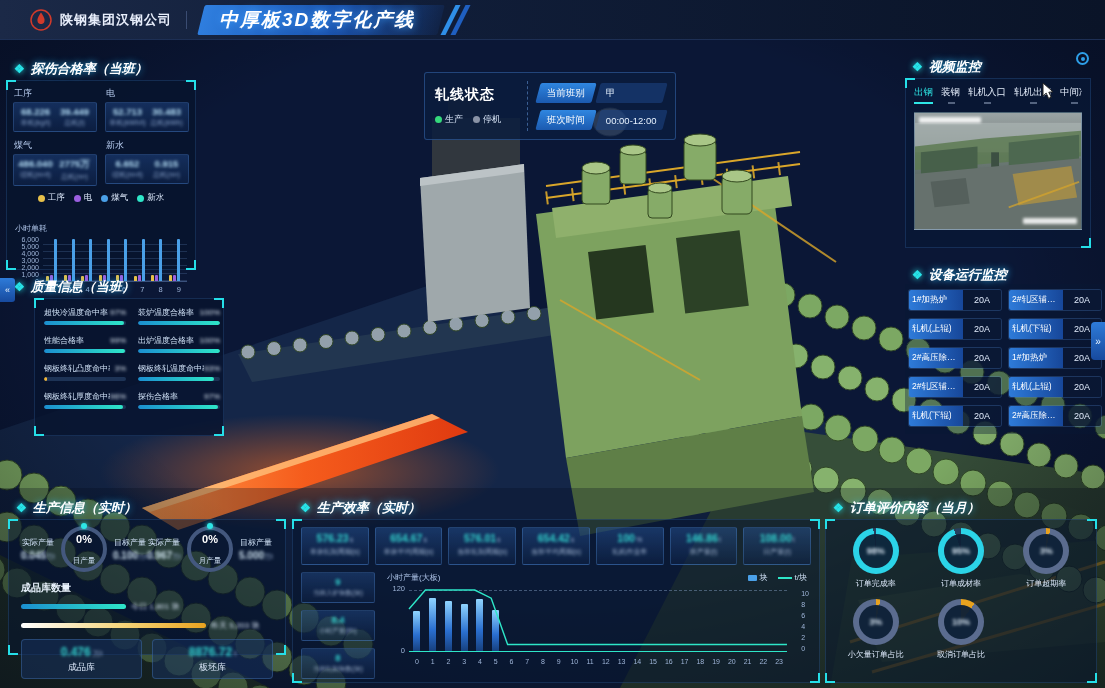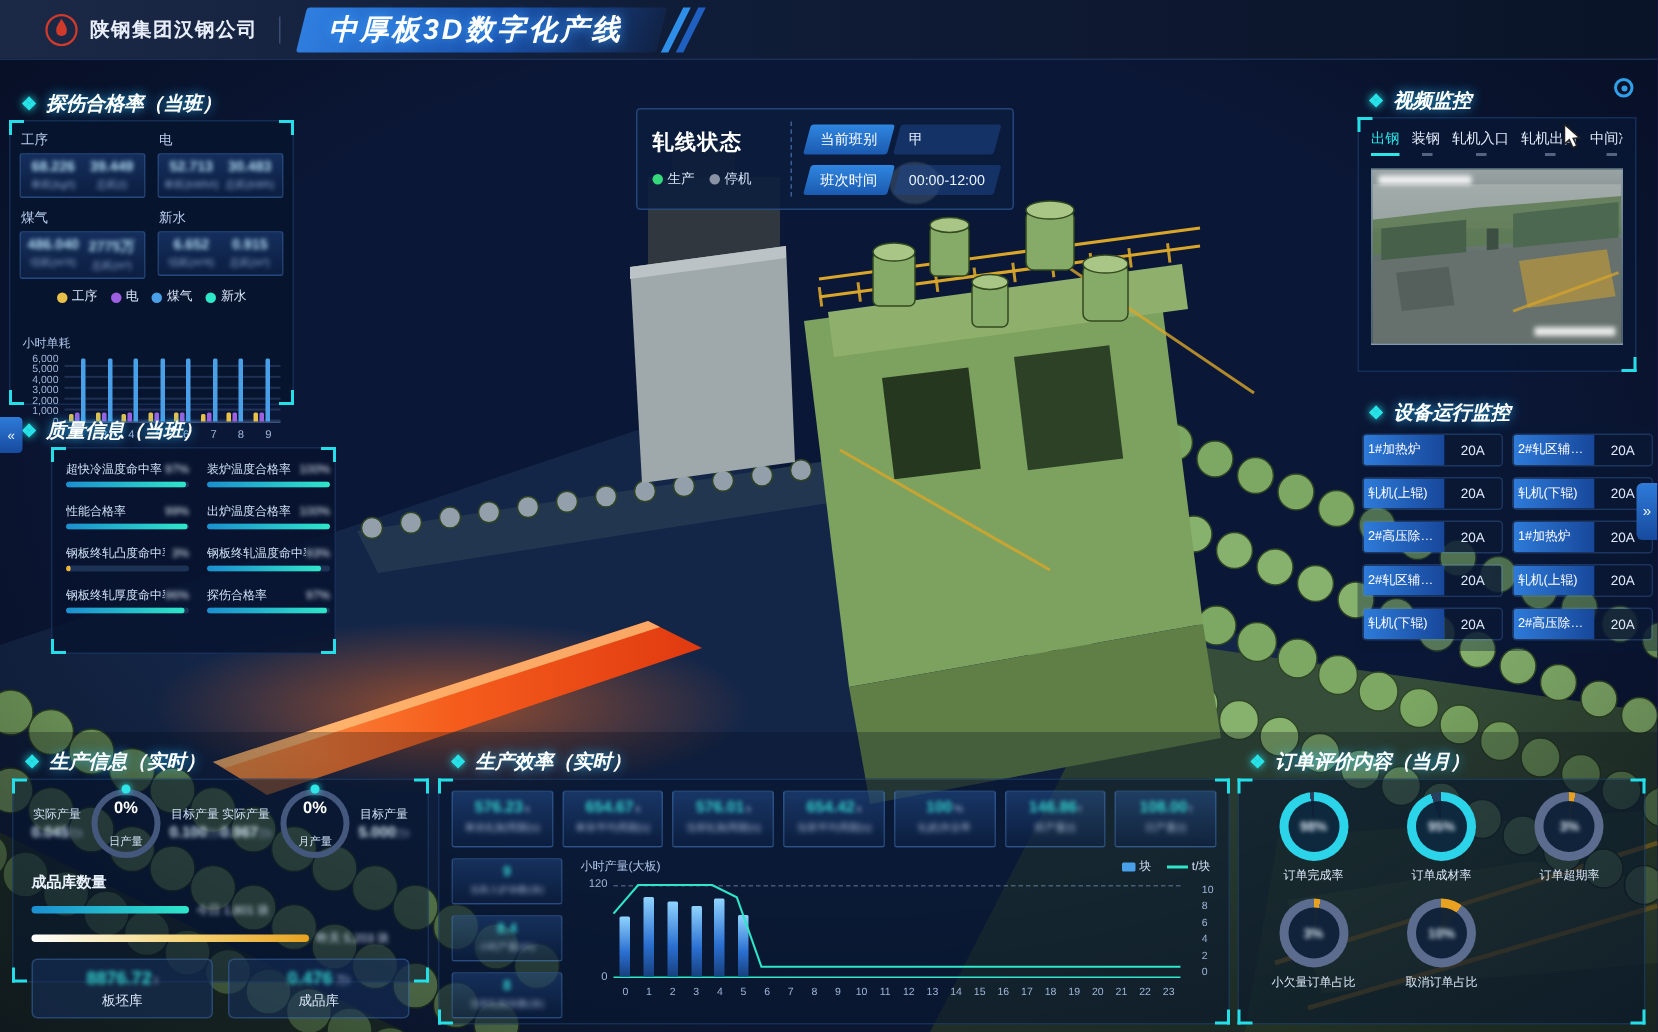--- a/index.html
+++ b/index.html
@@ -825,26 +825,26 @@
           <div class="sbar cyan" style="width: 105px;"></div>
           <span class="sbar-txt b1">今日 1,801 块</span>
         </div>
         <div class="sbar-row">
           <div class="sbar orange" style="width: 185px;"></div>
           <span class="sbar-txt b1">昨天 5,203 块</span>
         </div>
       </div>
     <div class="pboxes" id="prod-boxes">
         <div class="pbx">
+          <div class="v b1">0.476<span class="u"> 万t</span></div>
+          <div class="l">成品库</div>
+        </div>
+        <div class="pbx">
           <div class="v b1">8876.72<span class="u"> t</span></div>
           <div class="l">板坯库</div>
-        </div>
-        <div class="pbx">
-          <div class="v b1">0.476<span class="u"> 万t</span></div>
-          <div class="l">成品库</div>
         </div>
       </div>
   </div>
 
   <div class="ptitle" style="left:300px;top:499px;">
     <span class="dm">❖</span>
     <span>生产效率（实时）</span>
   </div>
   <div class="pbox bpanel" id="eff-box">
     <i class="cnr tl"></i>

